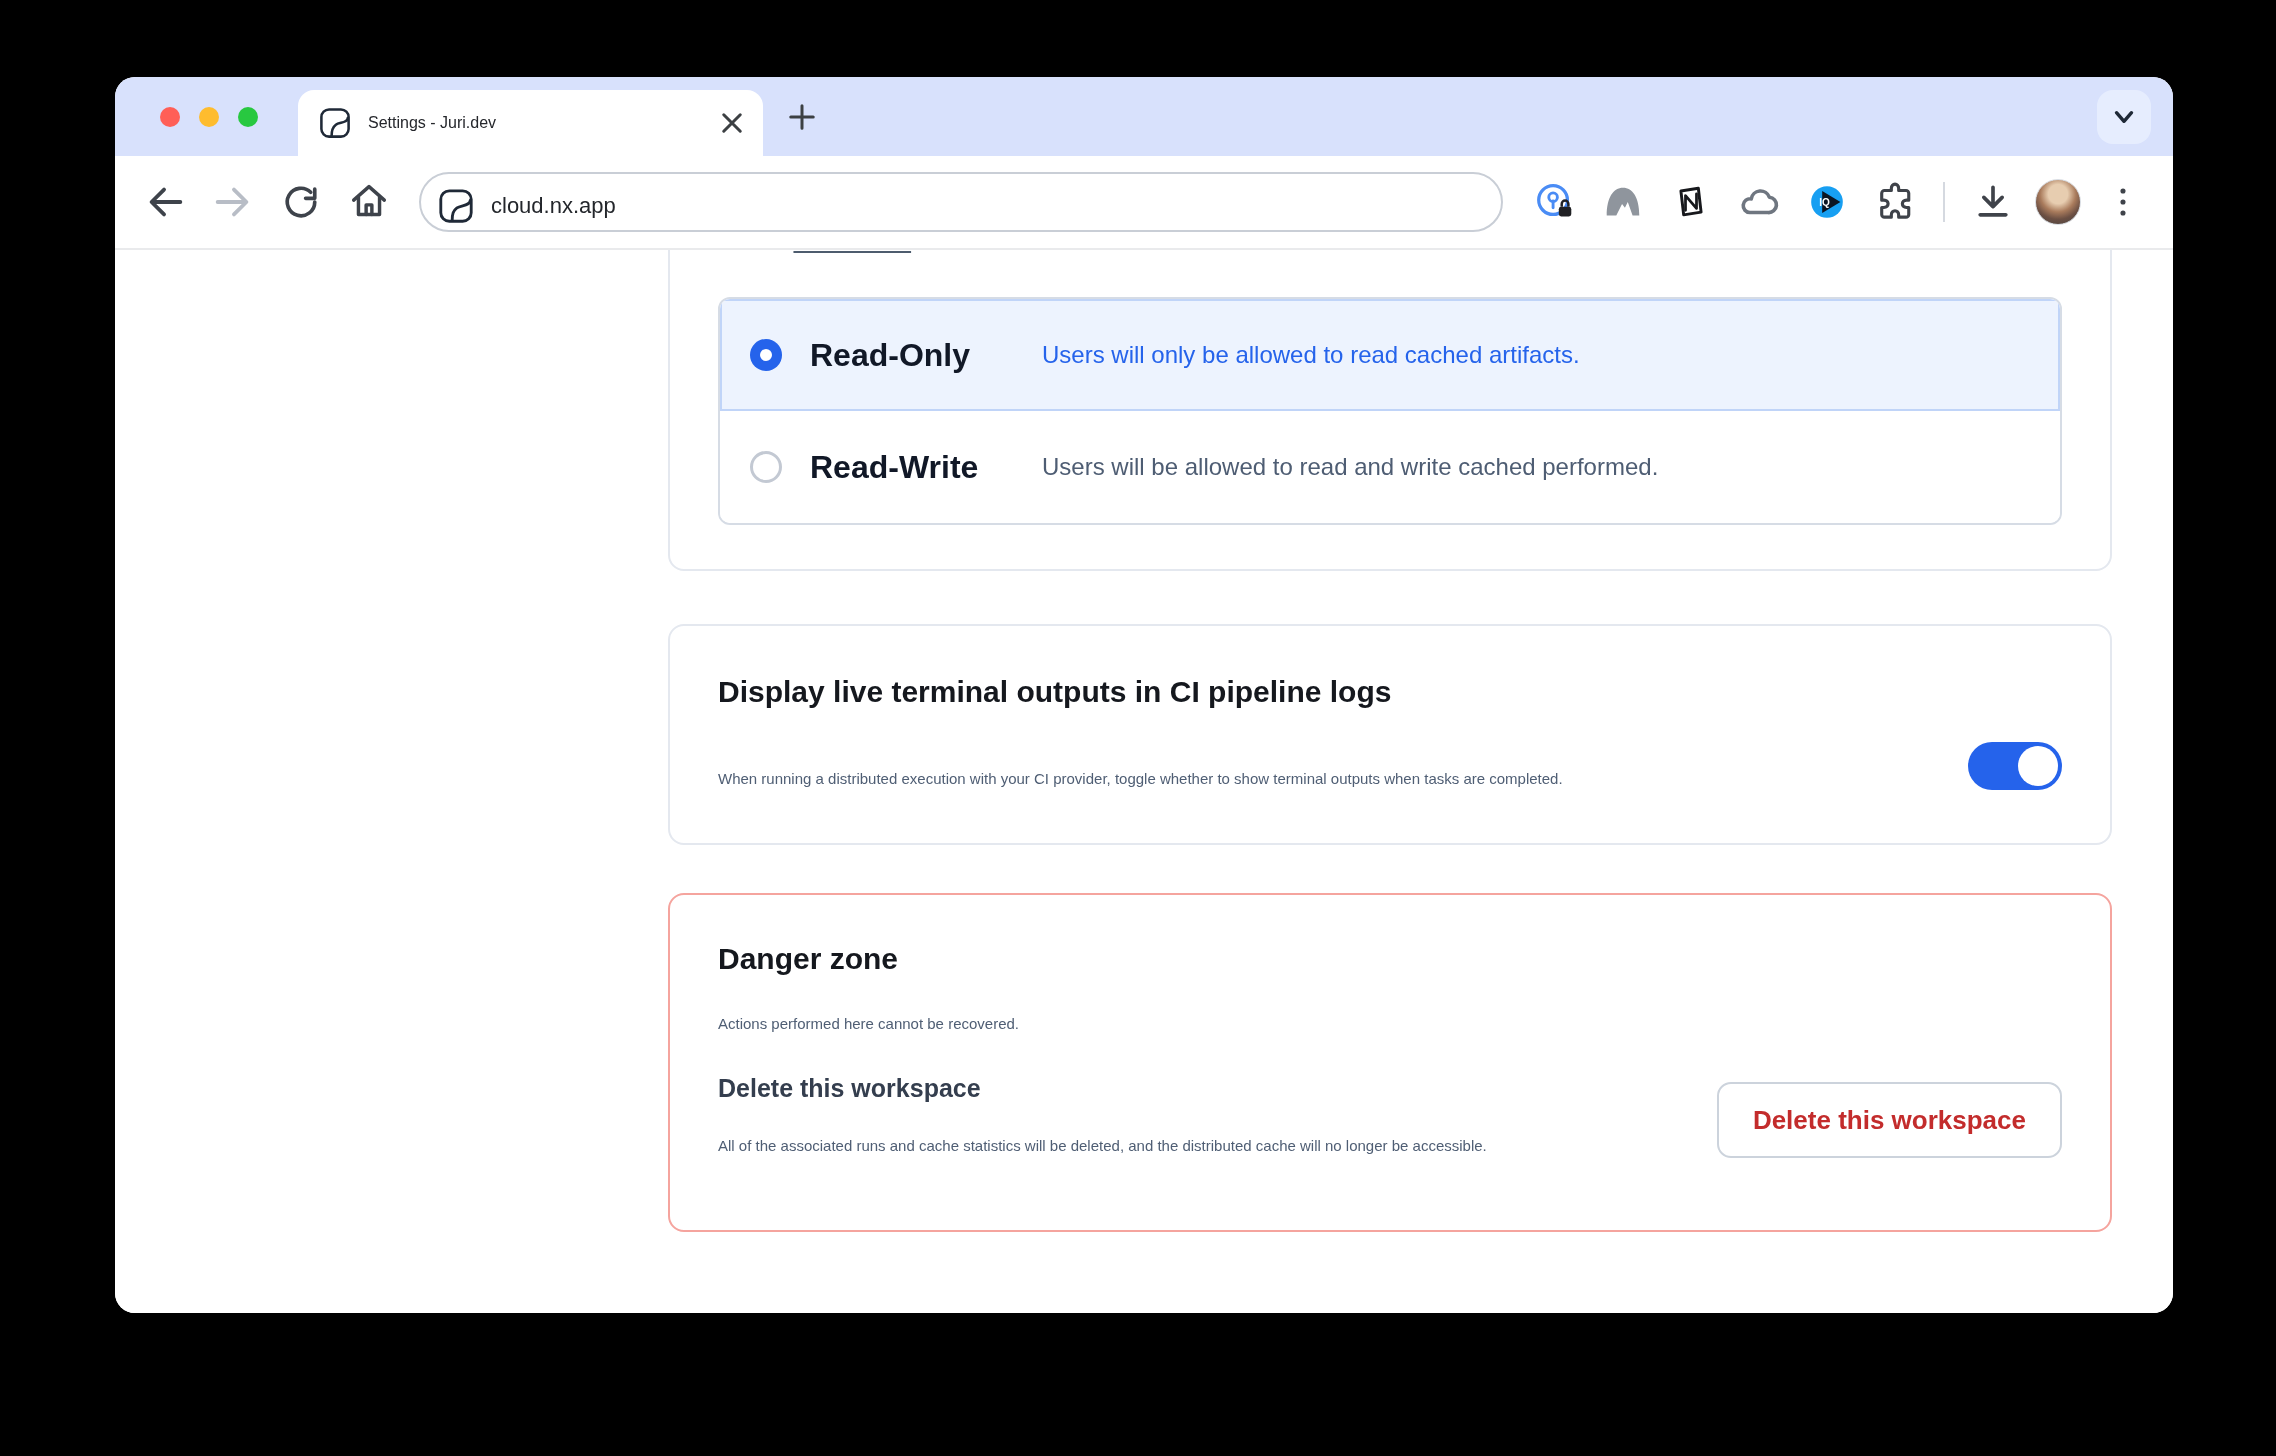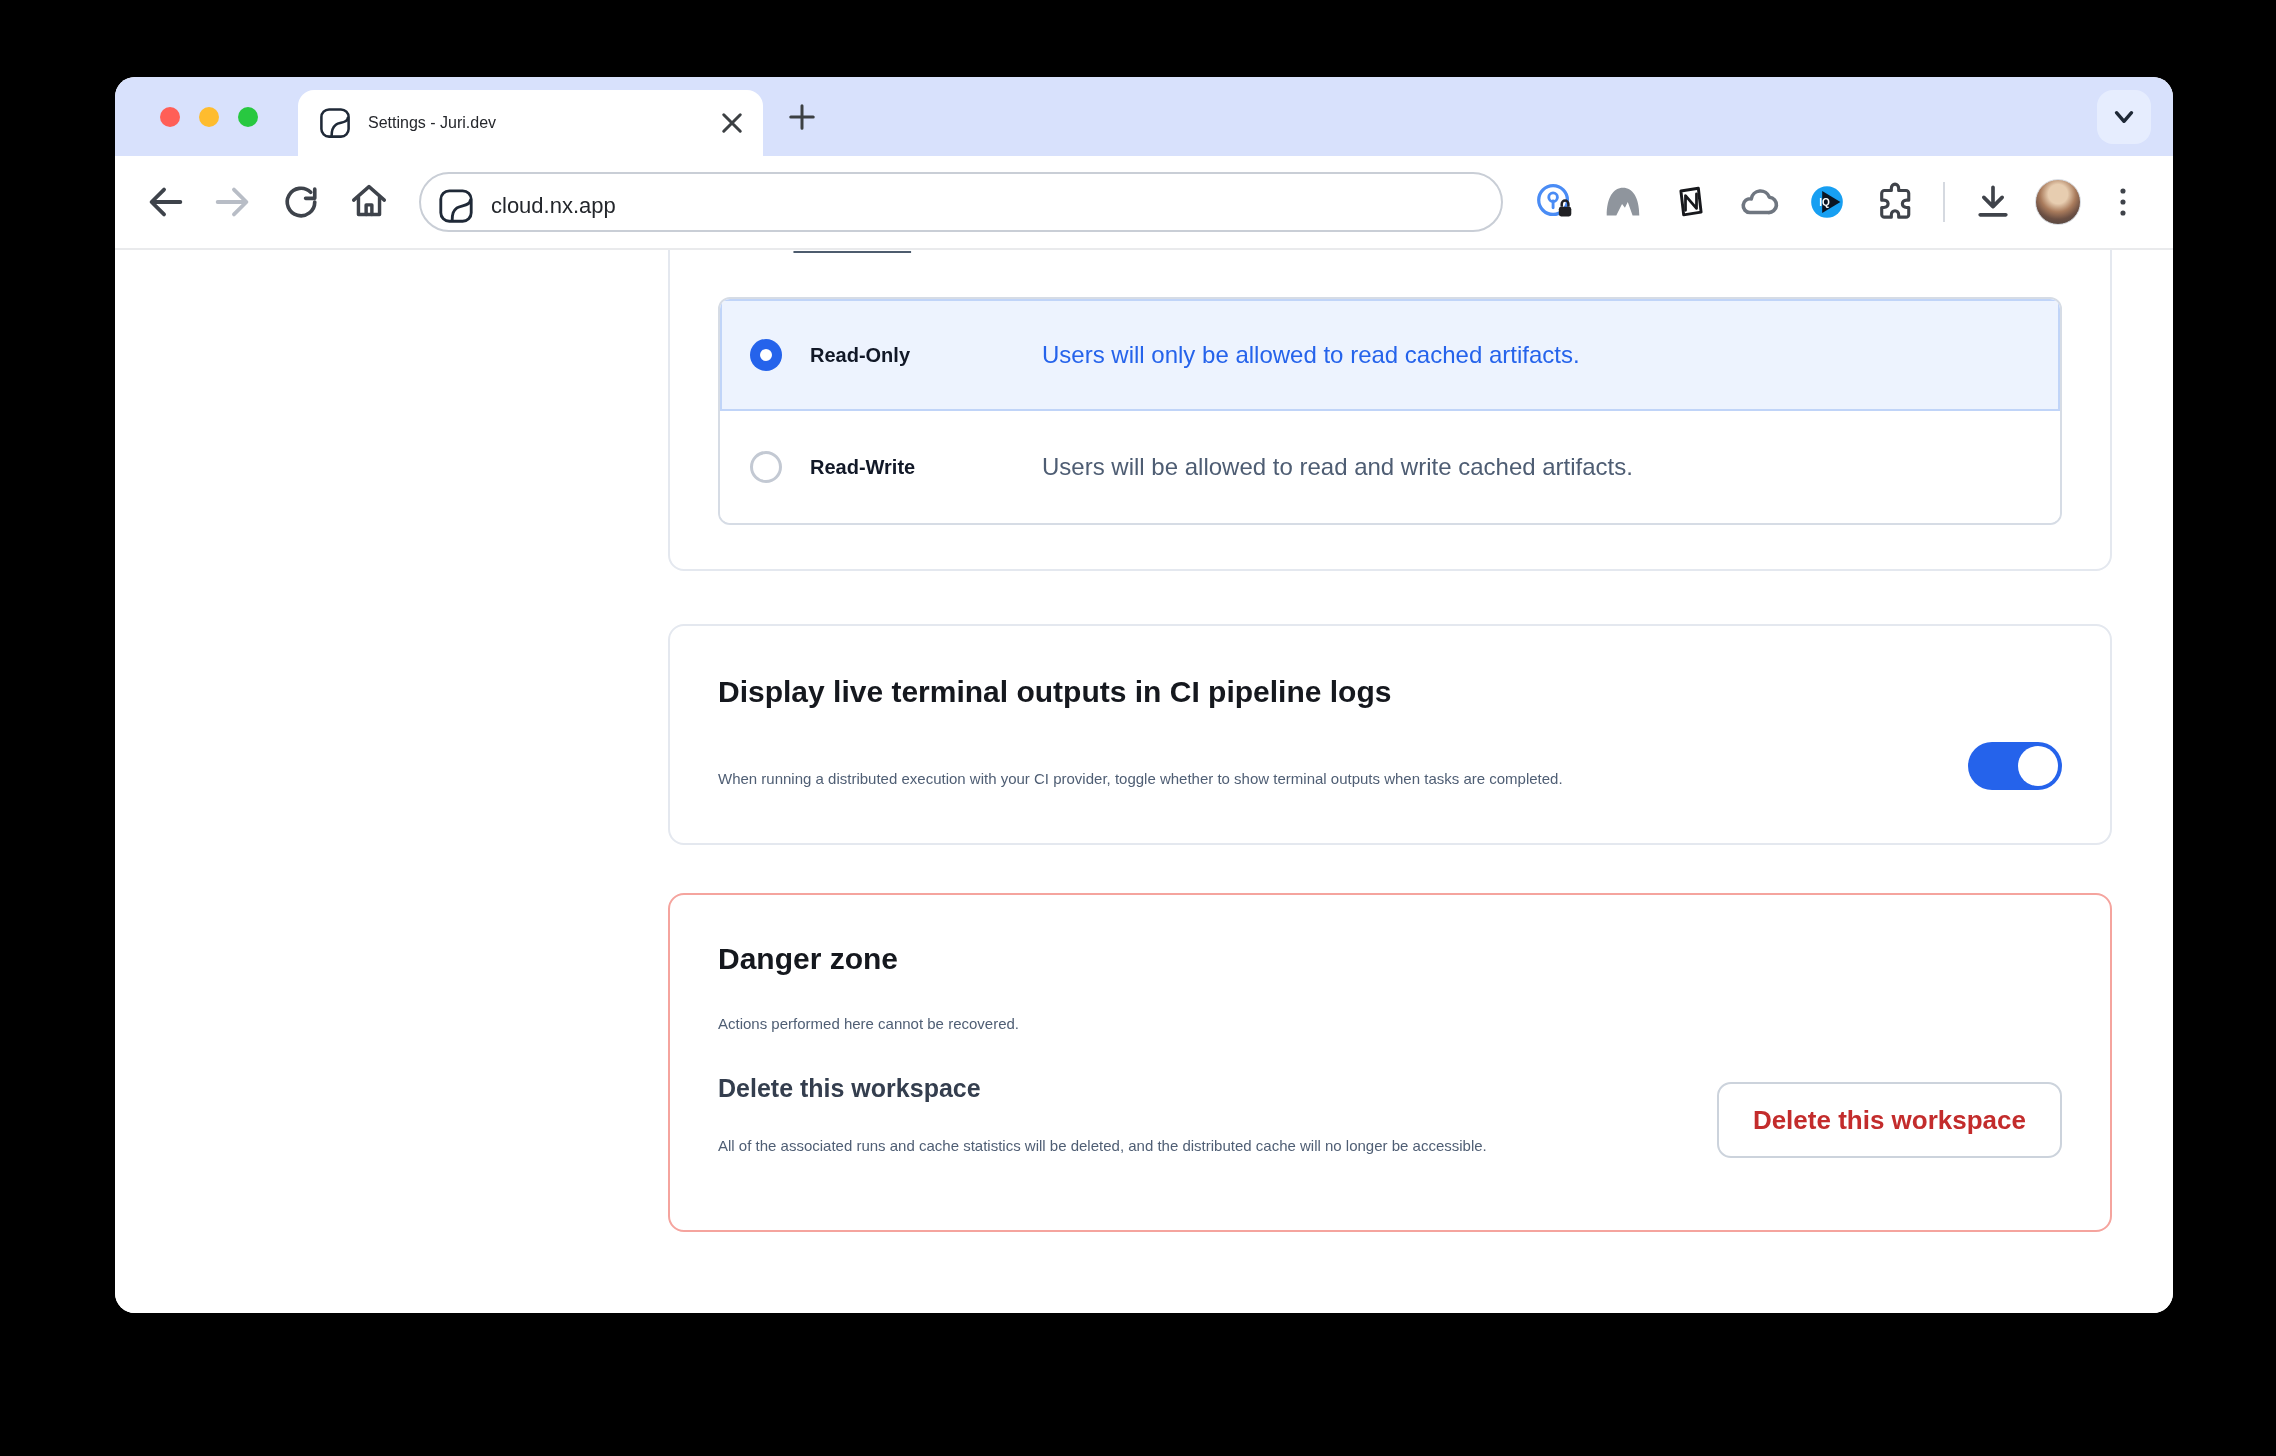--- a/index.html
+++ b/index.html
@@ -63,21 +63,21 @@
   }
   .card1{ margin-top:-120px; padding:96px 48px 44px; }
   .token-line{ font-size:23px; color:#5a6878; margin-bottom:42px; }
   .token-line a{ color:#4d5c6e; text-decoration:underline; }
   .options{ border:2px solid #d6dce5; border-radius:12px; overflow:hidden; }
   .opt-row{ height:112px; display:flex; align-items:center; padding-left:30px; background:#fff; }
   .opt-row.selected{ background:#edf3fe; box-shadow:inset 0 0 0 2px #c0d4f8; }
   .radio{ width:32px; height:32px; border-radius:50%; flex:0 0 auto; position:relative; background:#fff; border:3px solid #c3c9d3; }
   .radio.on{ background:#2563eb; border:none; }
   .radio.on::after{ content:""; position:absolute; left:10px; top:10px; width:12px; height:12px; border-radius:50%; background:#fff; }
-  .opt-label{ margin-left:28px; width:232px; font-size:20px; font-weight:700; color:#111827; }
+  .opt-label{ margin-left:28px; width:232px; font-size:32px; font-weight:700; color:#111827; }
   .opt-desc{ font-size:24px; color:#4e5d73; }
   .opt-row.selected .opt-desc{ color:#2563eb; }
   .card2{ margin-top:53px; padding:44px 48px; }
   .card-title{ font-size:30px; font-weight:600; color:#15181e; line-height:44px; }
   .card2 .card-title{ margin-bottom:22px; }
   .row-flex{ display:flex; align-items:flex-start; }
   .body-text{ font-size:15px; line-height:40px; color:#4f5e74;margin-top:23px; }
   .toggle-desc{ width:1260px; }
   .toggle{
     margin-left:auto; margin-top:6px; width:94px; height:48px; border-radius:24px;
@@ -238,21 +238,21 @@
 
         <div class="options">
           <div class="opt-row selected">
             <span class="radio on"></span>
             <span class="opt-label">Read-Only</span>
             <span class="opt-desc">Users will only be allowed to read cached artifacts.</span>
           </div>
           <div class="opt-row">
             <span class="radio"></span>
             <span class="opt-label">Read-Write</span>
-            <span class="opt-desc">Users will be allowed to read and write cached artifacts.</span>
+            <span class="opt-desc">Users will be allowed to read and write cached performed.</span>
           </div>
         </div>
       </section>
 
       <section class="card card2">
         <h2 class="card-title">Display live terminal outputs in CI pipeline logs</h2>
         <div class="row-flex">
           <p class="body-text toggle-desc">When running a distributed execution with your CI provider, toggle whether to show terminal outputs when tasks are completed.</p>
           <span class="toggle"></span>
         </div>

